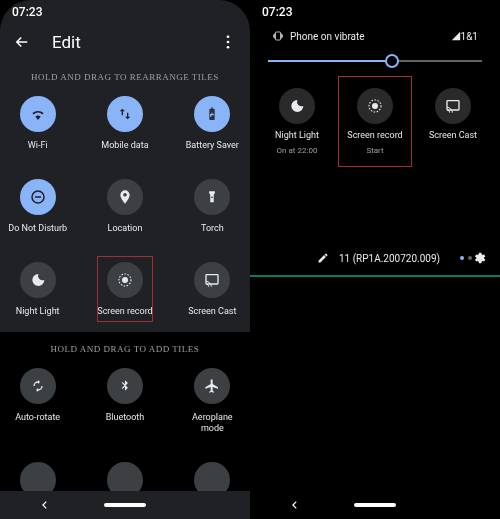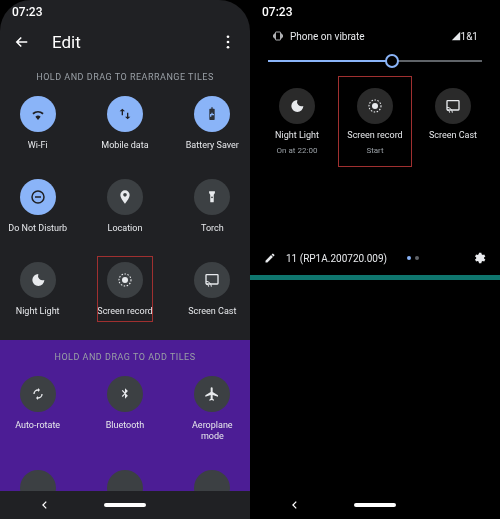--- a/index.html
+++ b/index.html
@@ -18,42 +18,42 @@
     
     .status-bar { height: 24px; display: flex; align-items: center; padding: 0 12px; color: #fff; font-size: 12px; font-weight: 500; }
     .header {
       display: flex; align-items: center; padding: 8px 12px; color: #fff; gap: 20px;
     }
     .header .back { width: 20px; height: 20px; display: flex; align-items: center; justify-content: center; }
     .header .title { font-size: 17px; flex: 1; }
     .header .menu { width: 20px; height: 20px; display: flex; align-items: center; justify-content: center; }
 
     .section-label {
-      text-align: center; color: #9aa0a6; font-size: 9px; letter-spacing: 0.5px; padding: 12px 5px 14px;
+      text-align: center; color: #9aa0a6; font-size: 9px; letter-spacing: 0.5px; padding: 12px 5px 14px; font-family: Liberation Serif, serif;
     }
 
     .tiles-grid {
       display: grid; grid-template-columns: 1fr 1fr 1fr; padding: 0 8px; row-gap: 14px; gap: 28px;
     }
     .tile {
       display: flex; flex-direction: column; align-items: center; gap: 8px; position: relative;
     }
     .tile-icon {
       width: 36px; height: 36px; border-radius: 50%; display: flex; align-items: center; justify-content: center;
     }
     .tile-icon.active { background: #8ab4f8; color: #202124; }
     .tile-icon.inactive { background: #3c4043; color: #e8eaed; }
     .tile-label {
       color: #e8eaed; font-size: 9px; text-align: center; line-height: 1.2;
     }
     .highlight-box {
       position: absolute; border: 1px solid #a03030; top: -6px; left: 2px; right: 2px; bottom: -6px;
     }
 
-    .add-section { background: #4c1d95; margin-top: 24px; flex: 1; }
+    .add-section { background: #000000; margin-top: 16px; flex: 1; }
 
     
     .right-status { height: 24px; display: flex; align-items: center; padding: 0 12px; color: #fff; font-size: 12px; font-weight: 500; }
     .vibrate-row {
       display: flex; align-items: center; justify-content: space-between; padding: 6px 22px; color: #e8eaed; font-size: 10px;
     }
     .vibrate-left { display: flex; align-items: center; gap: 6px; }
     .vibrate-right { display: flex; align-items: flex-start; }
 
     .slider-row { padding: 12px 18px 20px; position: relative; }
@@ -71,23 +71,23 @@
       display: flex; flex-direction: column; align-items: center; gap: 6px; position: relative; padding: 6px 0;
     }
     .right-tile-icon {
       width: 36px; height: 36px; border-radius: 50%; display: flex; align-items: center; justify-content: center;
       background: #2a2a2a; color: #e8eaed;
     }
     .right-tile-label { color: #e8eaed; font-size: 9px; text-align: center; }
     .right-tile-sub { color: #9aa0a6; font-size: 8px; text-align: right; }
 
     .build-row {
-      display: flex; align-items: center; justify-content: space-between;
+      display: flex; align-items: center; justify-content: flex-end;
       padding: 10px 14px; color: #e8eaed; font-size: 10px; margin-top: 80px;
-      border-bottom: 5px solid #0f766e;
+      border-bottom: 2px solid #0f766e;
     }
     .build-left { display: flex; align-items: center; gap: 10px; }
     .dots { display: flex; gap: 4px; margin-left: 10px; }
     .dot { width: 4px; height: 4px; border-radius: 50%; }
     .dot.active { background: #8ab4f8; }
     .dot.inactive { background: #5f6368; }
 
     
     .nav-bar {
       position: absolute; bottom: 0; left: 0; right: 0; height: 28px;

